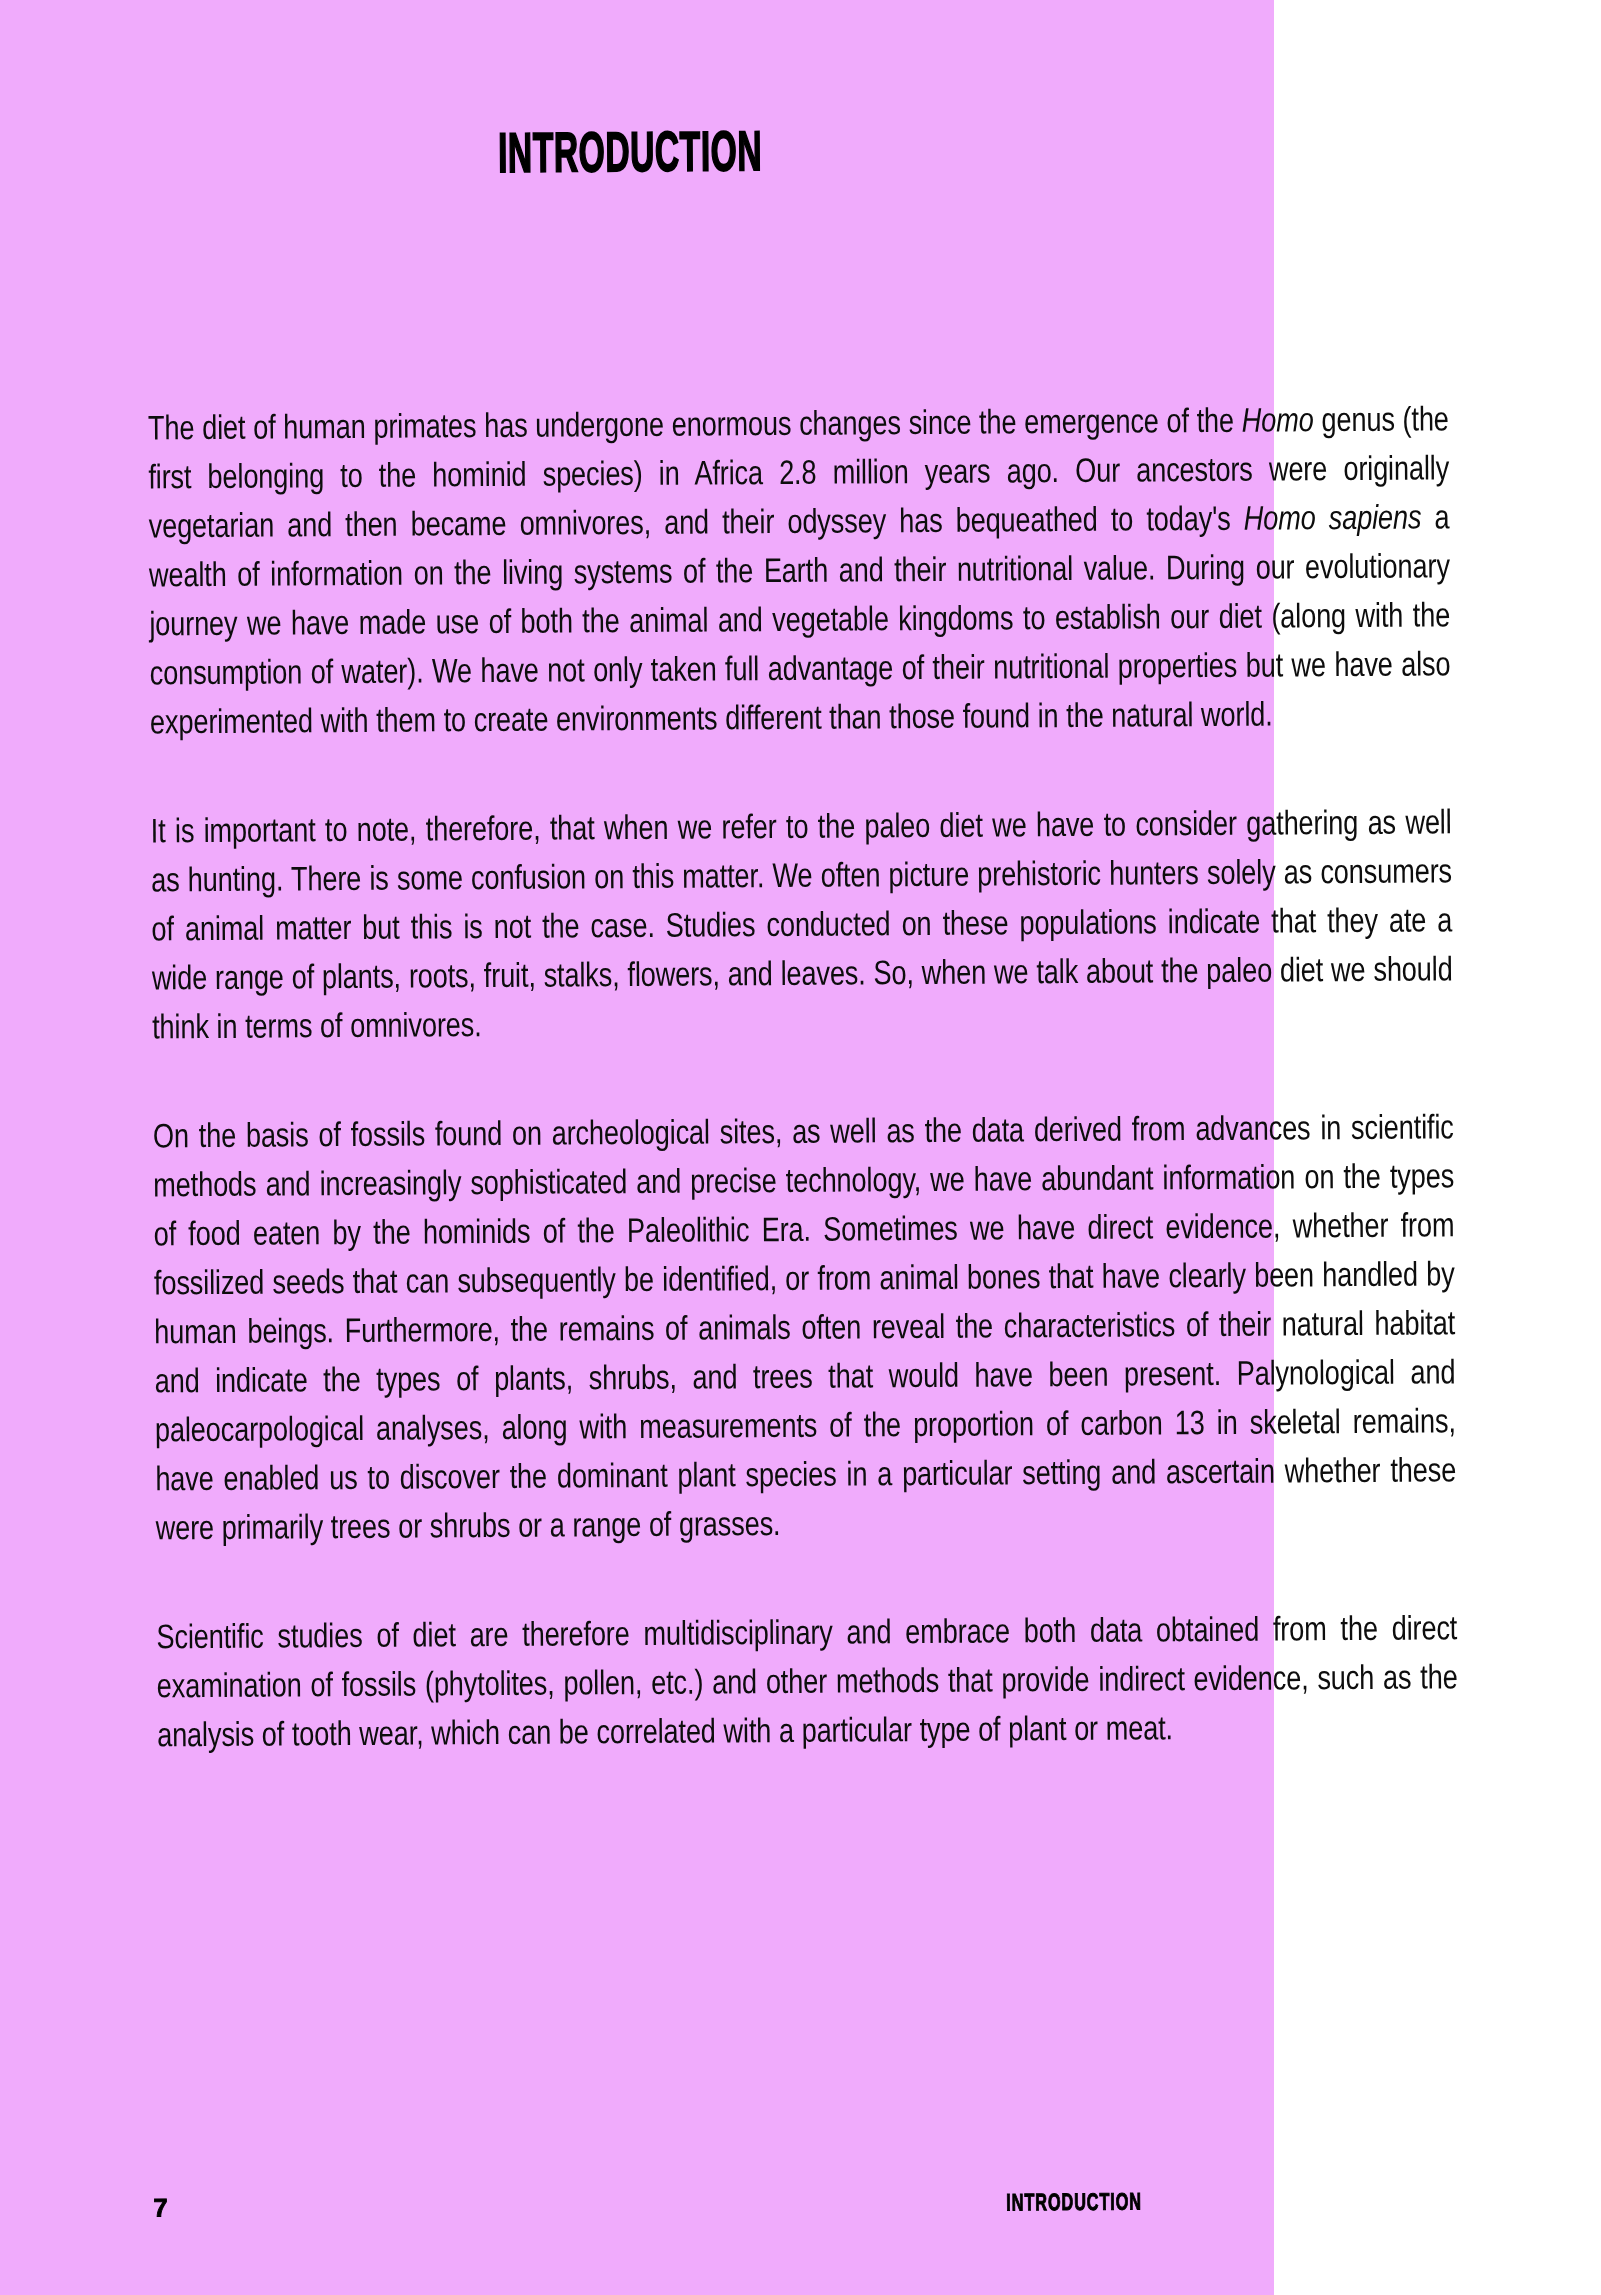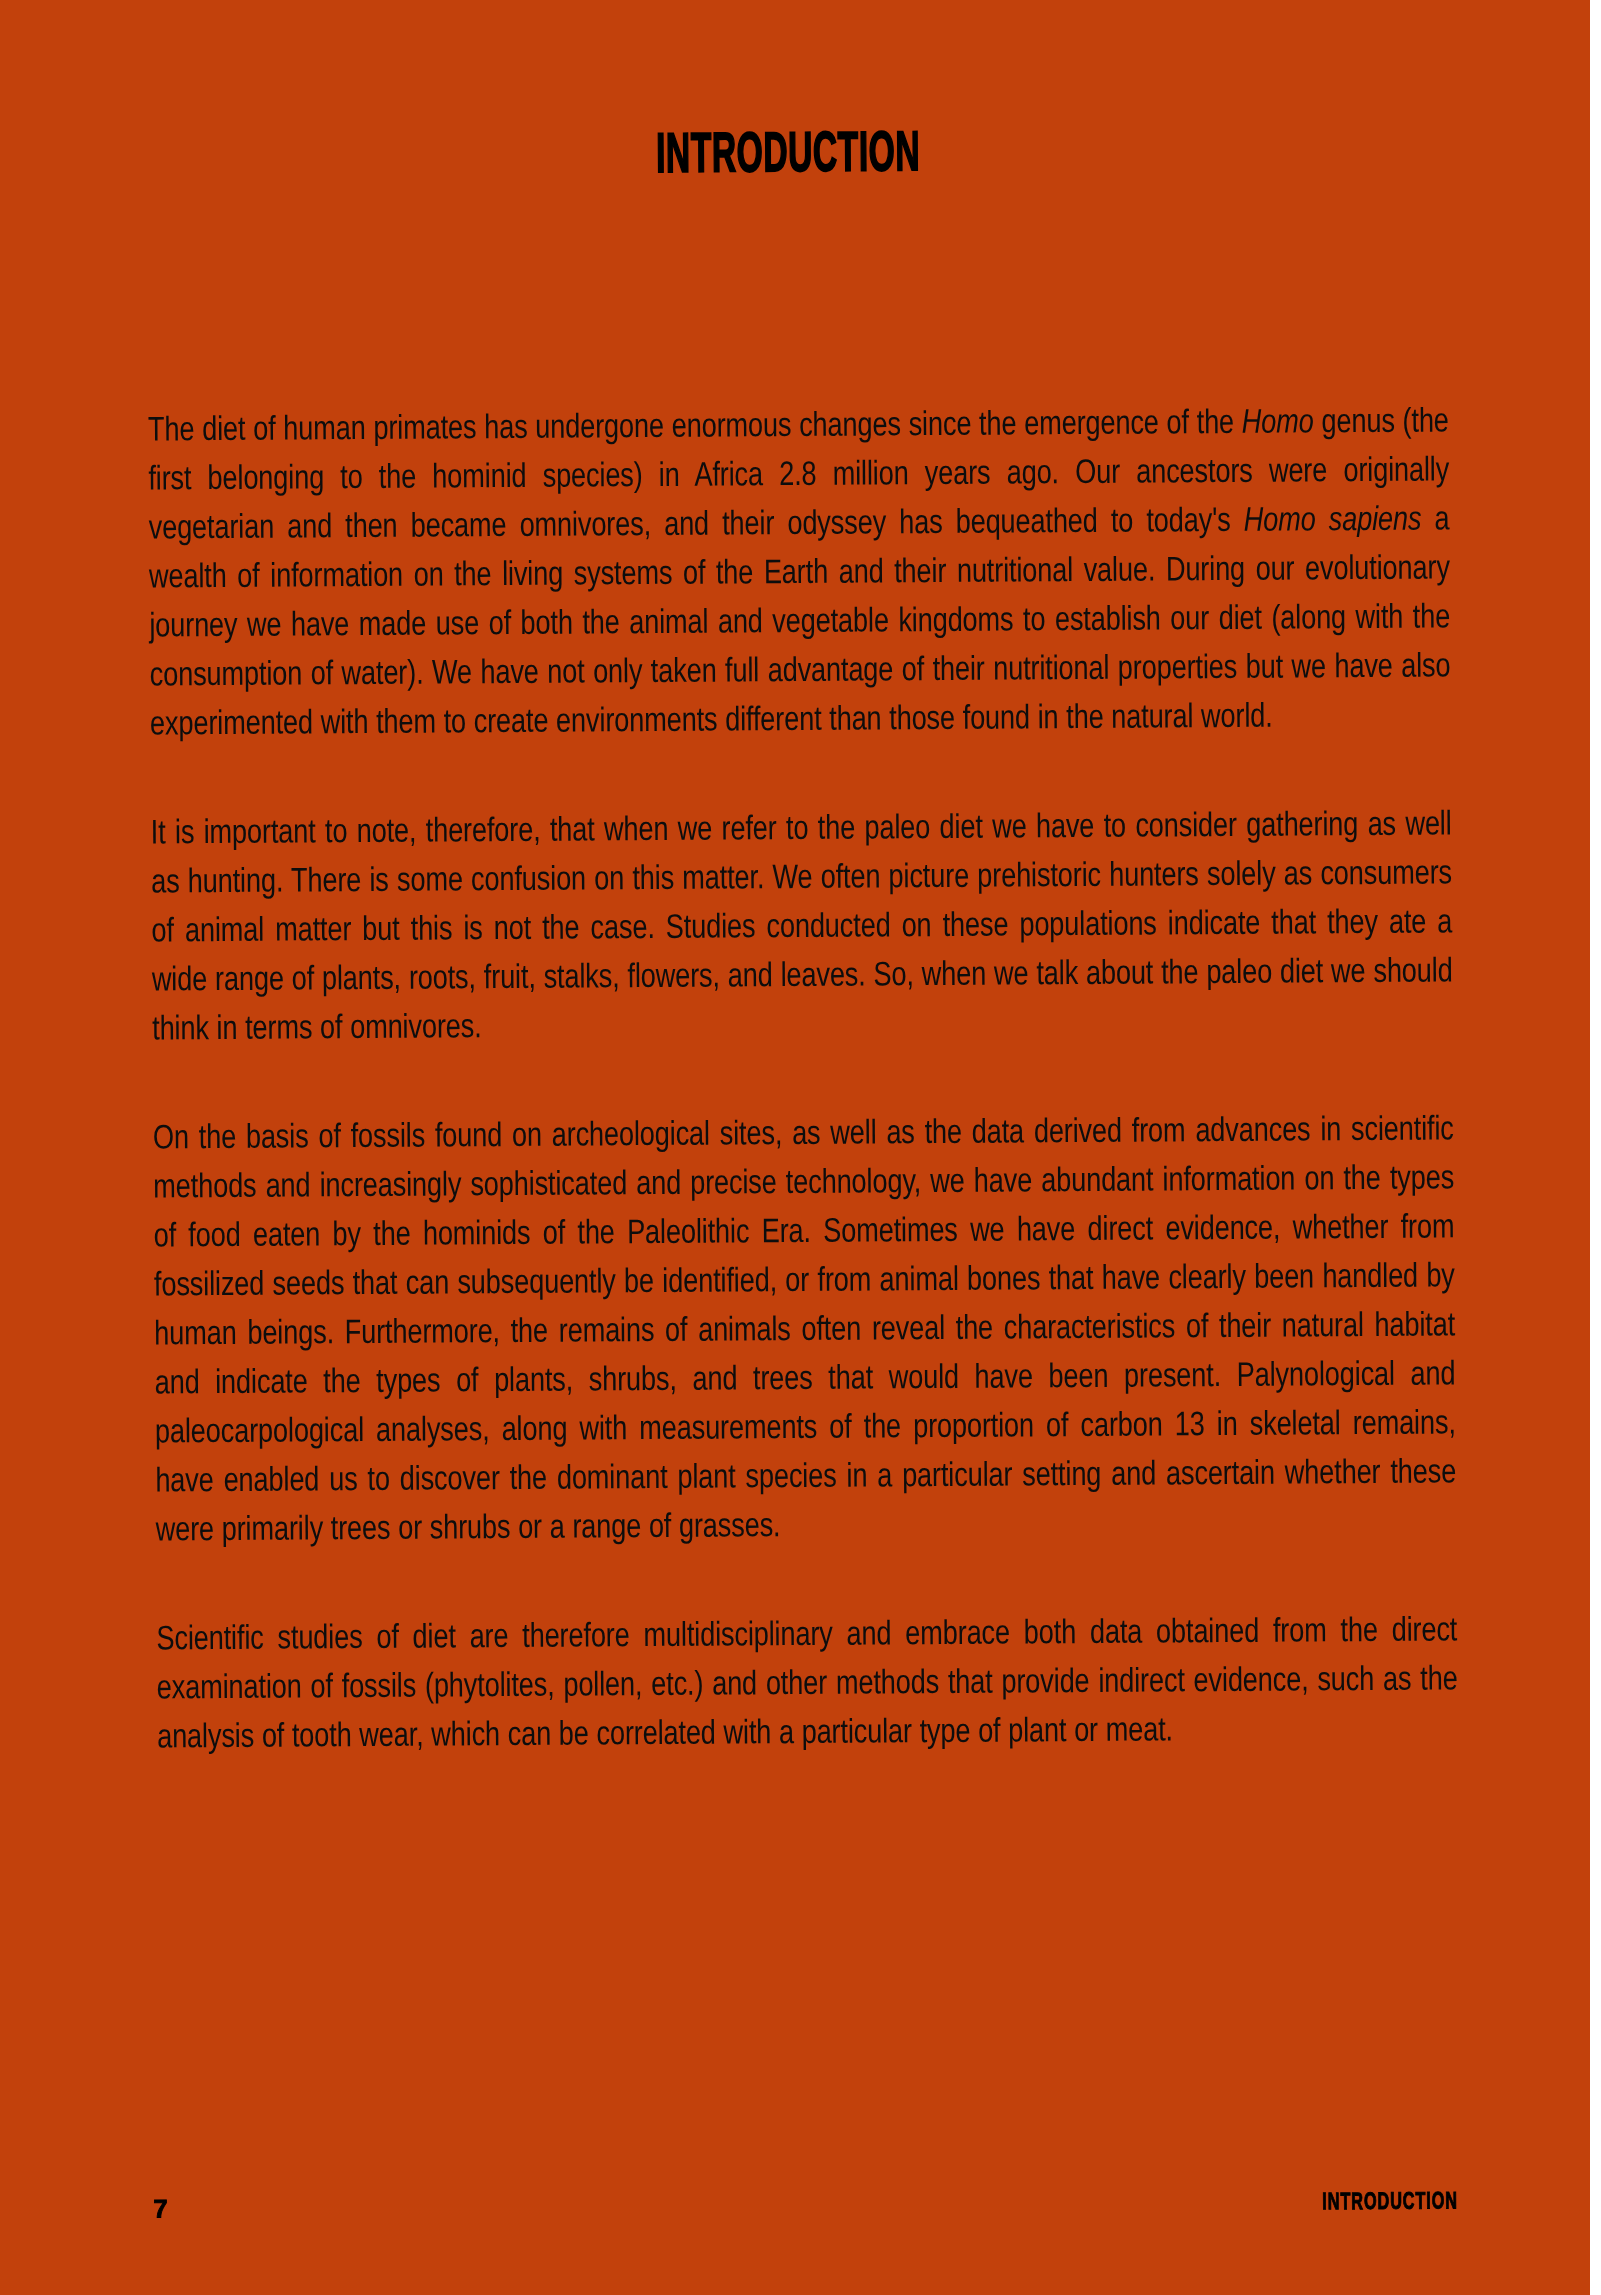--- a/index.html
+++ b/index.html
@@ -8,23 +8,23 @@
     background: #ffffff;
   }
   body {
     width: 1602px;
     height: 2295px;
     overflow: hidden;
     font-family: "Liberation Sans", sans-serif;
   }
   .page {
     position: relative;
-    width: 1590px;
+    width: 1274px;
     height: 2295px;
-    background: #c2410c;
+    background: #f0abfc;
     color: #0d0d0d;
   }
   
   .tilt {
     position: absolute;
     inset: 0;
     transform: rotate(-0.4deg);
     transform-origin: 50% 50%;
   }
   .title-wrap {

